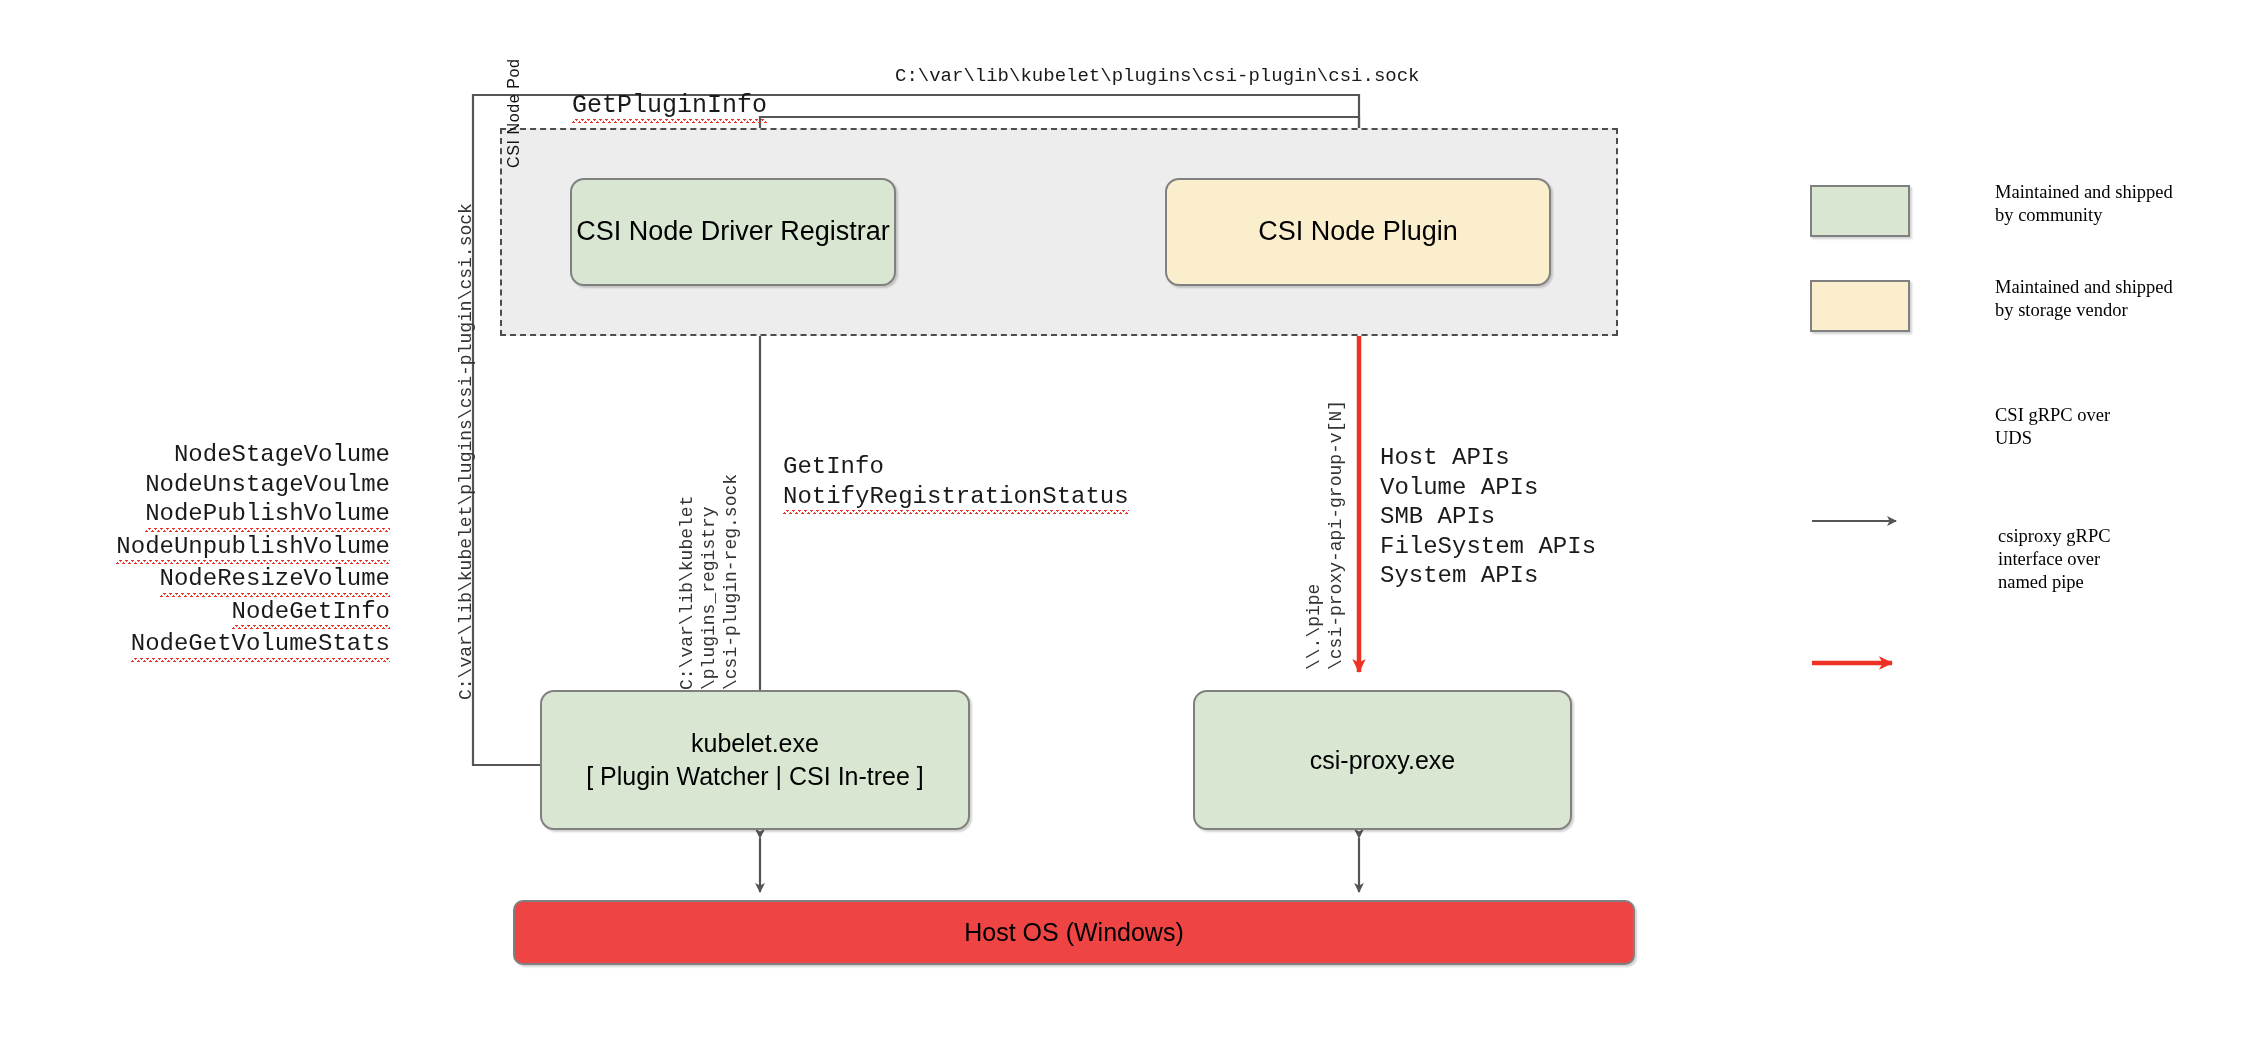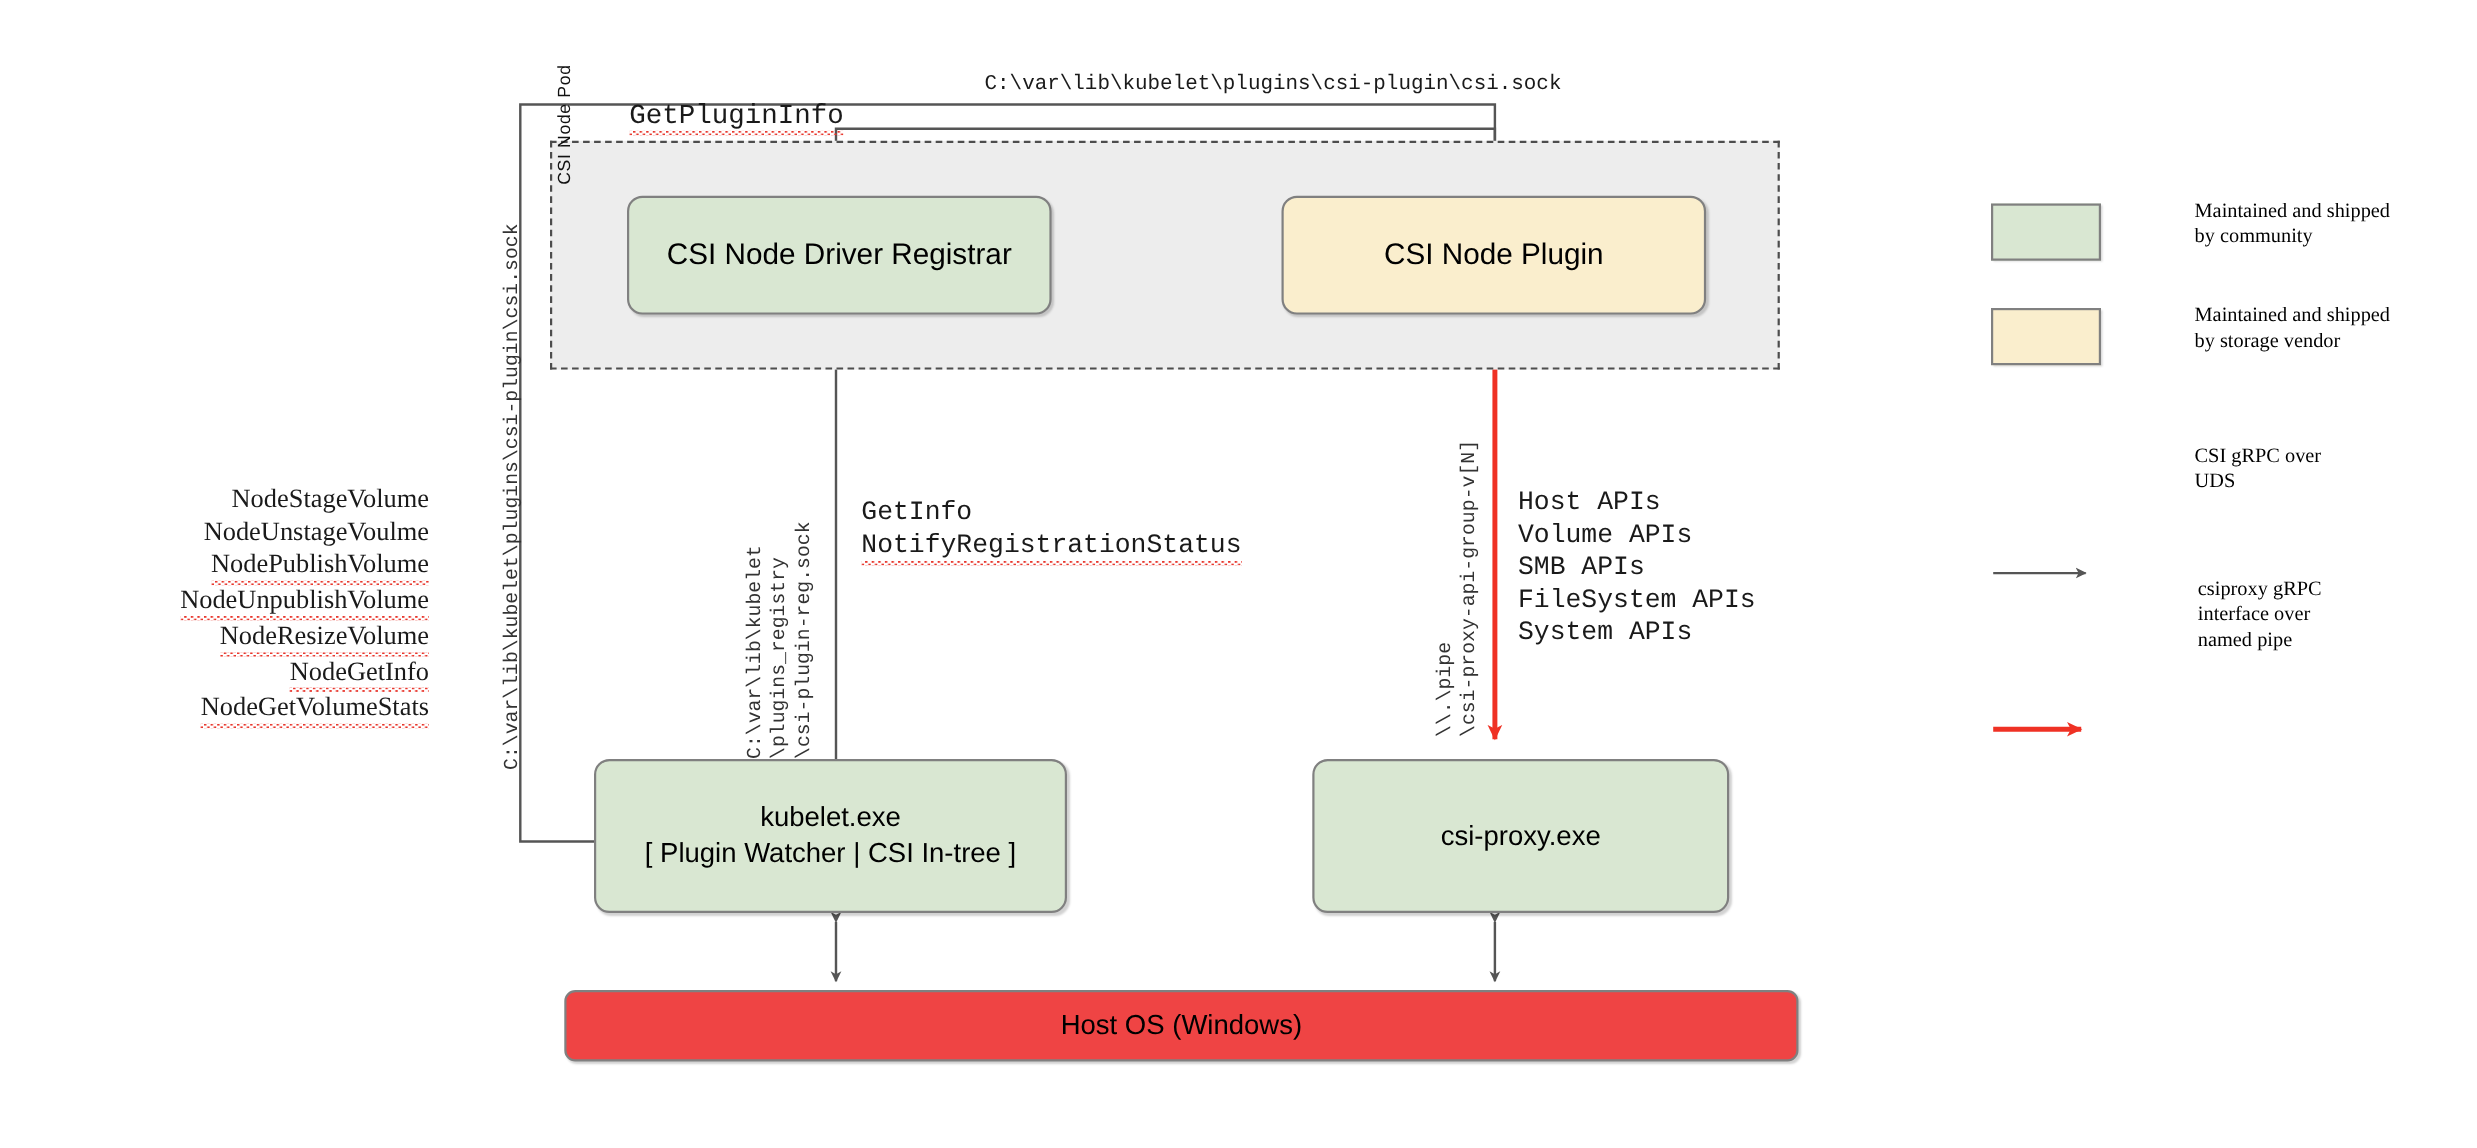--- a/index.html
+++ b/index.html
@@ -13,21 +13,21 @@
 
   
   .node{position:absolute;box-sizing:border-box;border:2px solid #808080;
         border-radius:14px;display:flex;align-items:center;justify-content:center;
         flex-direction:column;text-align:center;line-height:1.32;
         box-shadow:2px 2px 2px rgba(0,0,0,.18);}
   .green{background:#d9e7d2;}
   .yellow{background:#faeecd;text-align:center;}
   .blue{background:#ef4444;}
 
-  #registrar{left:570px;top:178px;width:386px;height:108px;font-size:27px;}
+  #registrar{left:570px;top:178px;width:326px;height:108px;font-size:27px;}
   #nodeplugin{left:1165px;top:178px;width:386px;height:108px;font-size:27px;}
   #kubelet{left:540px;top:690px;width:430px;height:140px;font-size:25px;}
   #csiproxy{left:1193px;top:690px;width:379px;height:140px;font-size:25px;}
   #hostos{left:513px;top:900px;width:1122px;height:65px;font-size:25px;border-radius:10px;}
 
   
   #podbox{position:absolute;left:500px;top:128px;width:1118px;height:208px;
           box-sizing:border-box;border:2px dashed #4d4d4d;background:#ededed;}
   #podlabel{position:absolute;left:505px;top:168px;width:130px;
             font-size:16px;letter-spacing:.6px;color:#111;
@@ -40,21 +40,21 @@
       background-size:6px 4px;padding-bottom:3px;
       background-image:
         radial-gradient(circle at 1.5px 3.2px,#e8342a 1.1px,transparent 1.2px),
         radial-gradient(circle at 4.5px .8px,#e8342a 1.1px,transparent 1.2px);}
 
   #getplugininfo{left:512px;top:62px;font-size:25px;}
   #sockpath-top{left:895px;top:65px;font-size:19px;}
 
   #apilist{left:100px;top:440px;font-size:24px;line-height:29.5px;
            text-align:right;width:290px;}
-  #apilist div{white-space:pre;display:block;font-family:Liberation Serif, serif;}
+  #apilist div{white-space:pre;display:block;}
   #apilist span{display:inline-block;}
 
   #getinfo{left:783px;top:452px;font-size:24px;line-height:29.5px;}
   #getinfo div{white-space:pre;}
   #getinfo span{display:inline-block;}
 
   #diskapis{left:1380px;top:443px;font-size:24px;line-height:29.5px;}
 
   
   .vtxt{position:absolute;transform-origin:left top;white-space:pre;

